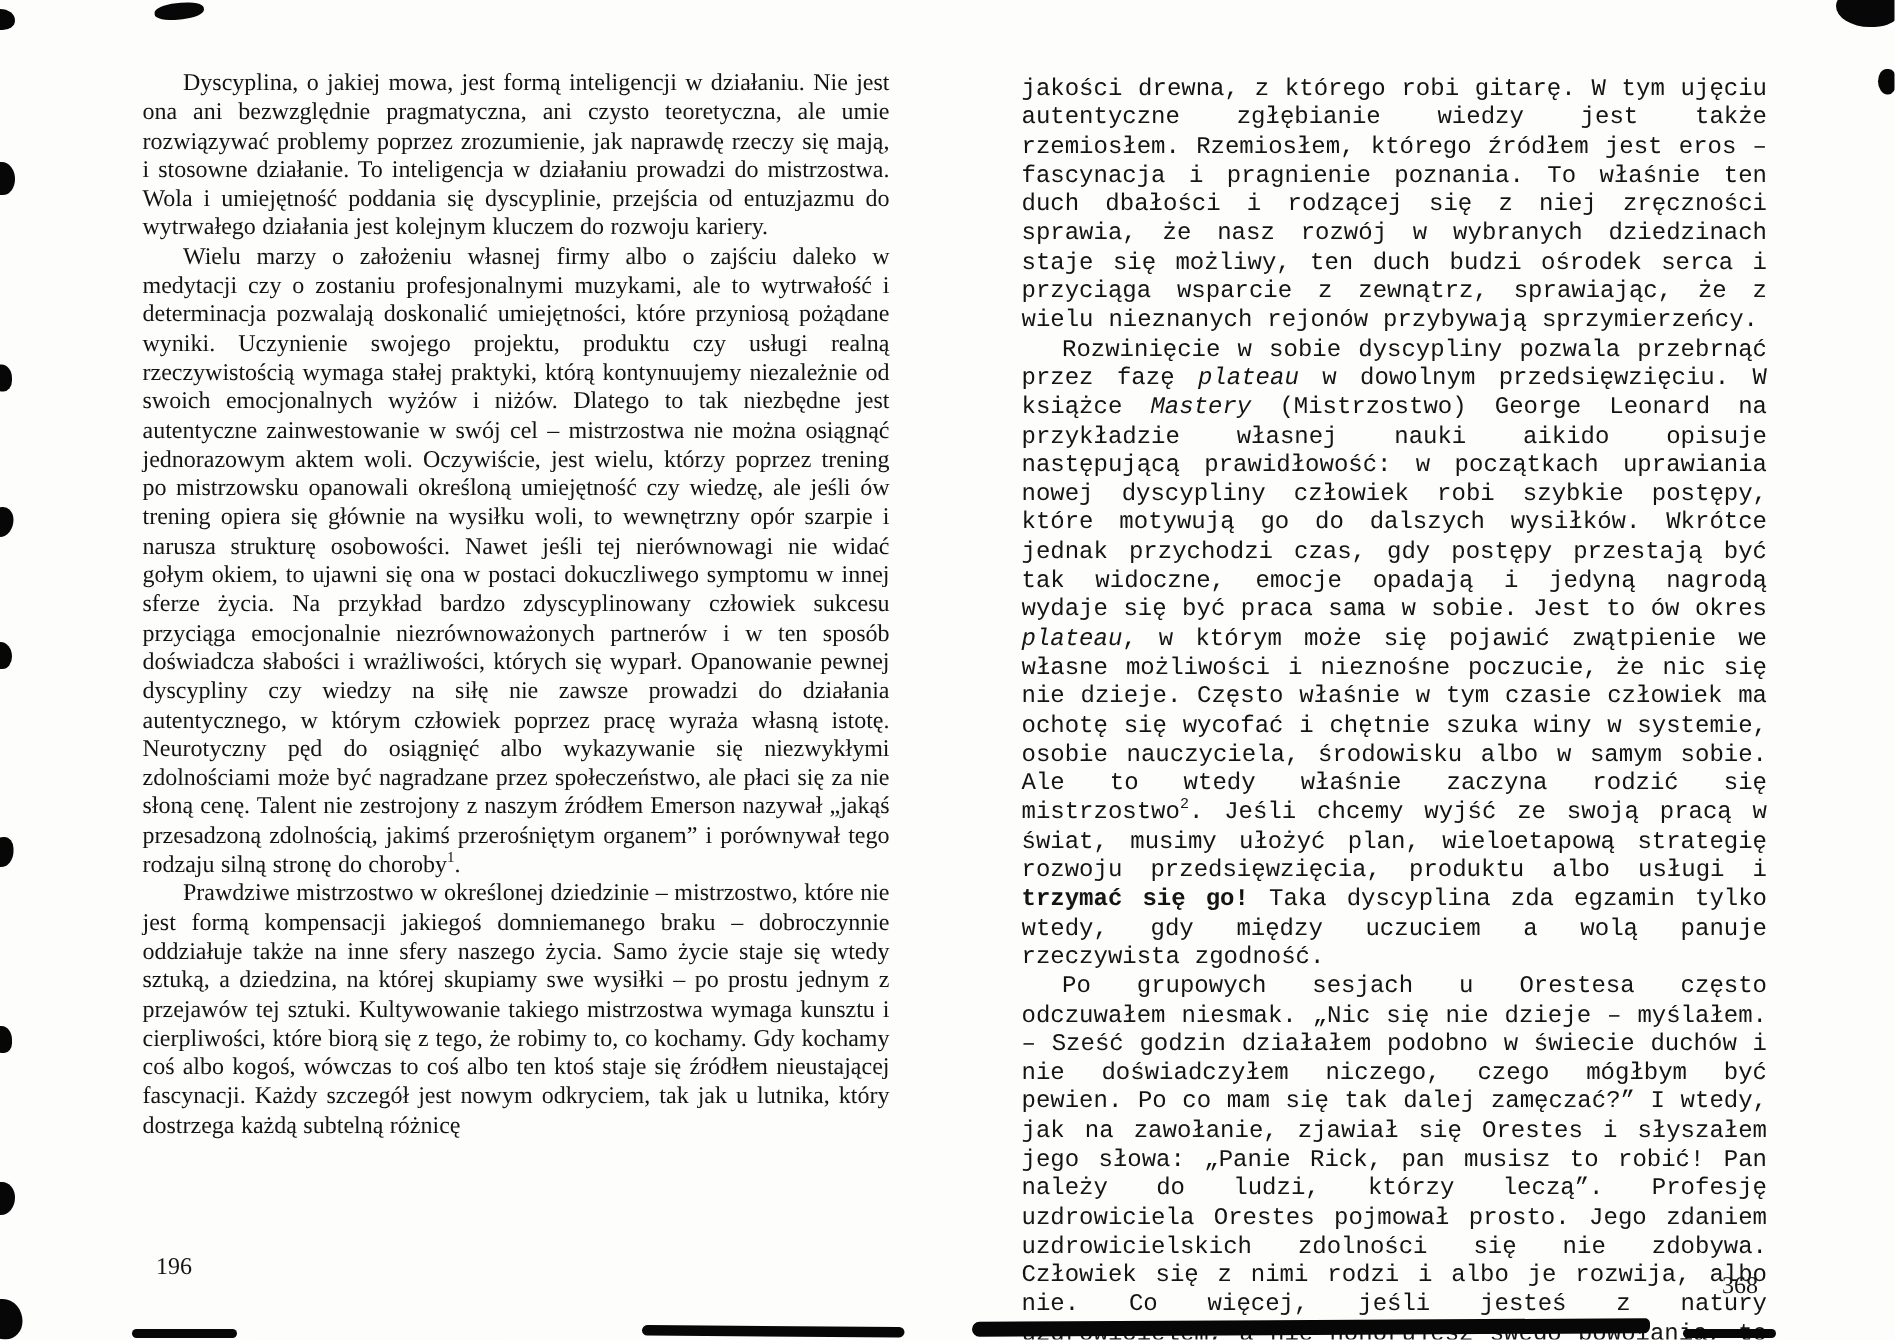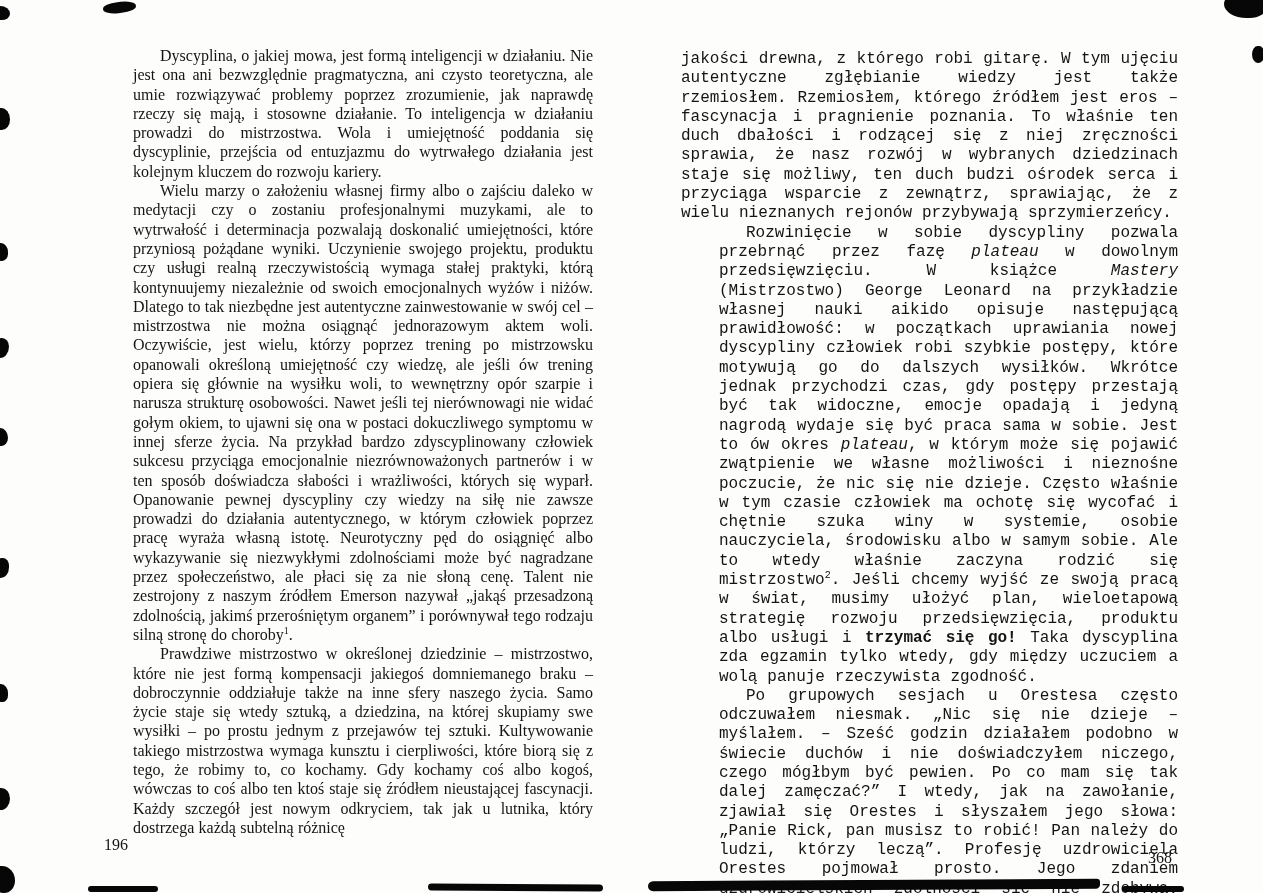--- a/index.html
+++ b/index.html
@@ -25,21 +25,21 @@
     text-align: justify;
     font-size: 16px;
     line-height: 19.3px;
     hyphens: auto;
     -webkit-hyphens: auto;
     word-spacing: 0.02em;
   }
   .text-left  { left: 95px;  top: 46px; width: 498px; }
   .text-right { left: 681px; top: 50px; width: 497px; font-family: Liberation Mono, monospace; }
   .para { margin: 0; }
-  .para.indent { text-indent: 27px; margin-left: 38px; }
+  .para.indent { text-indent: 27px; }
   .para sup { font-size: 10px; line-height: 0; }
   .page-number {
     position: absolute;
     font-size: 16px;
   }
   .pn-left  { left: 104px;  top: 836px; }
   .pn-right { left: 1148px; top: 849px; }
   .artifact {
     position: absolute;
     background: #070707;

